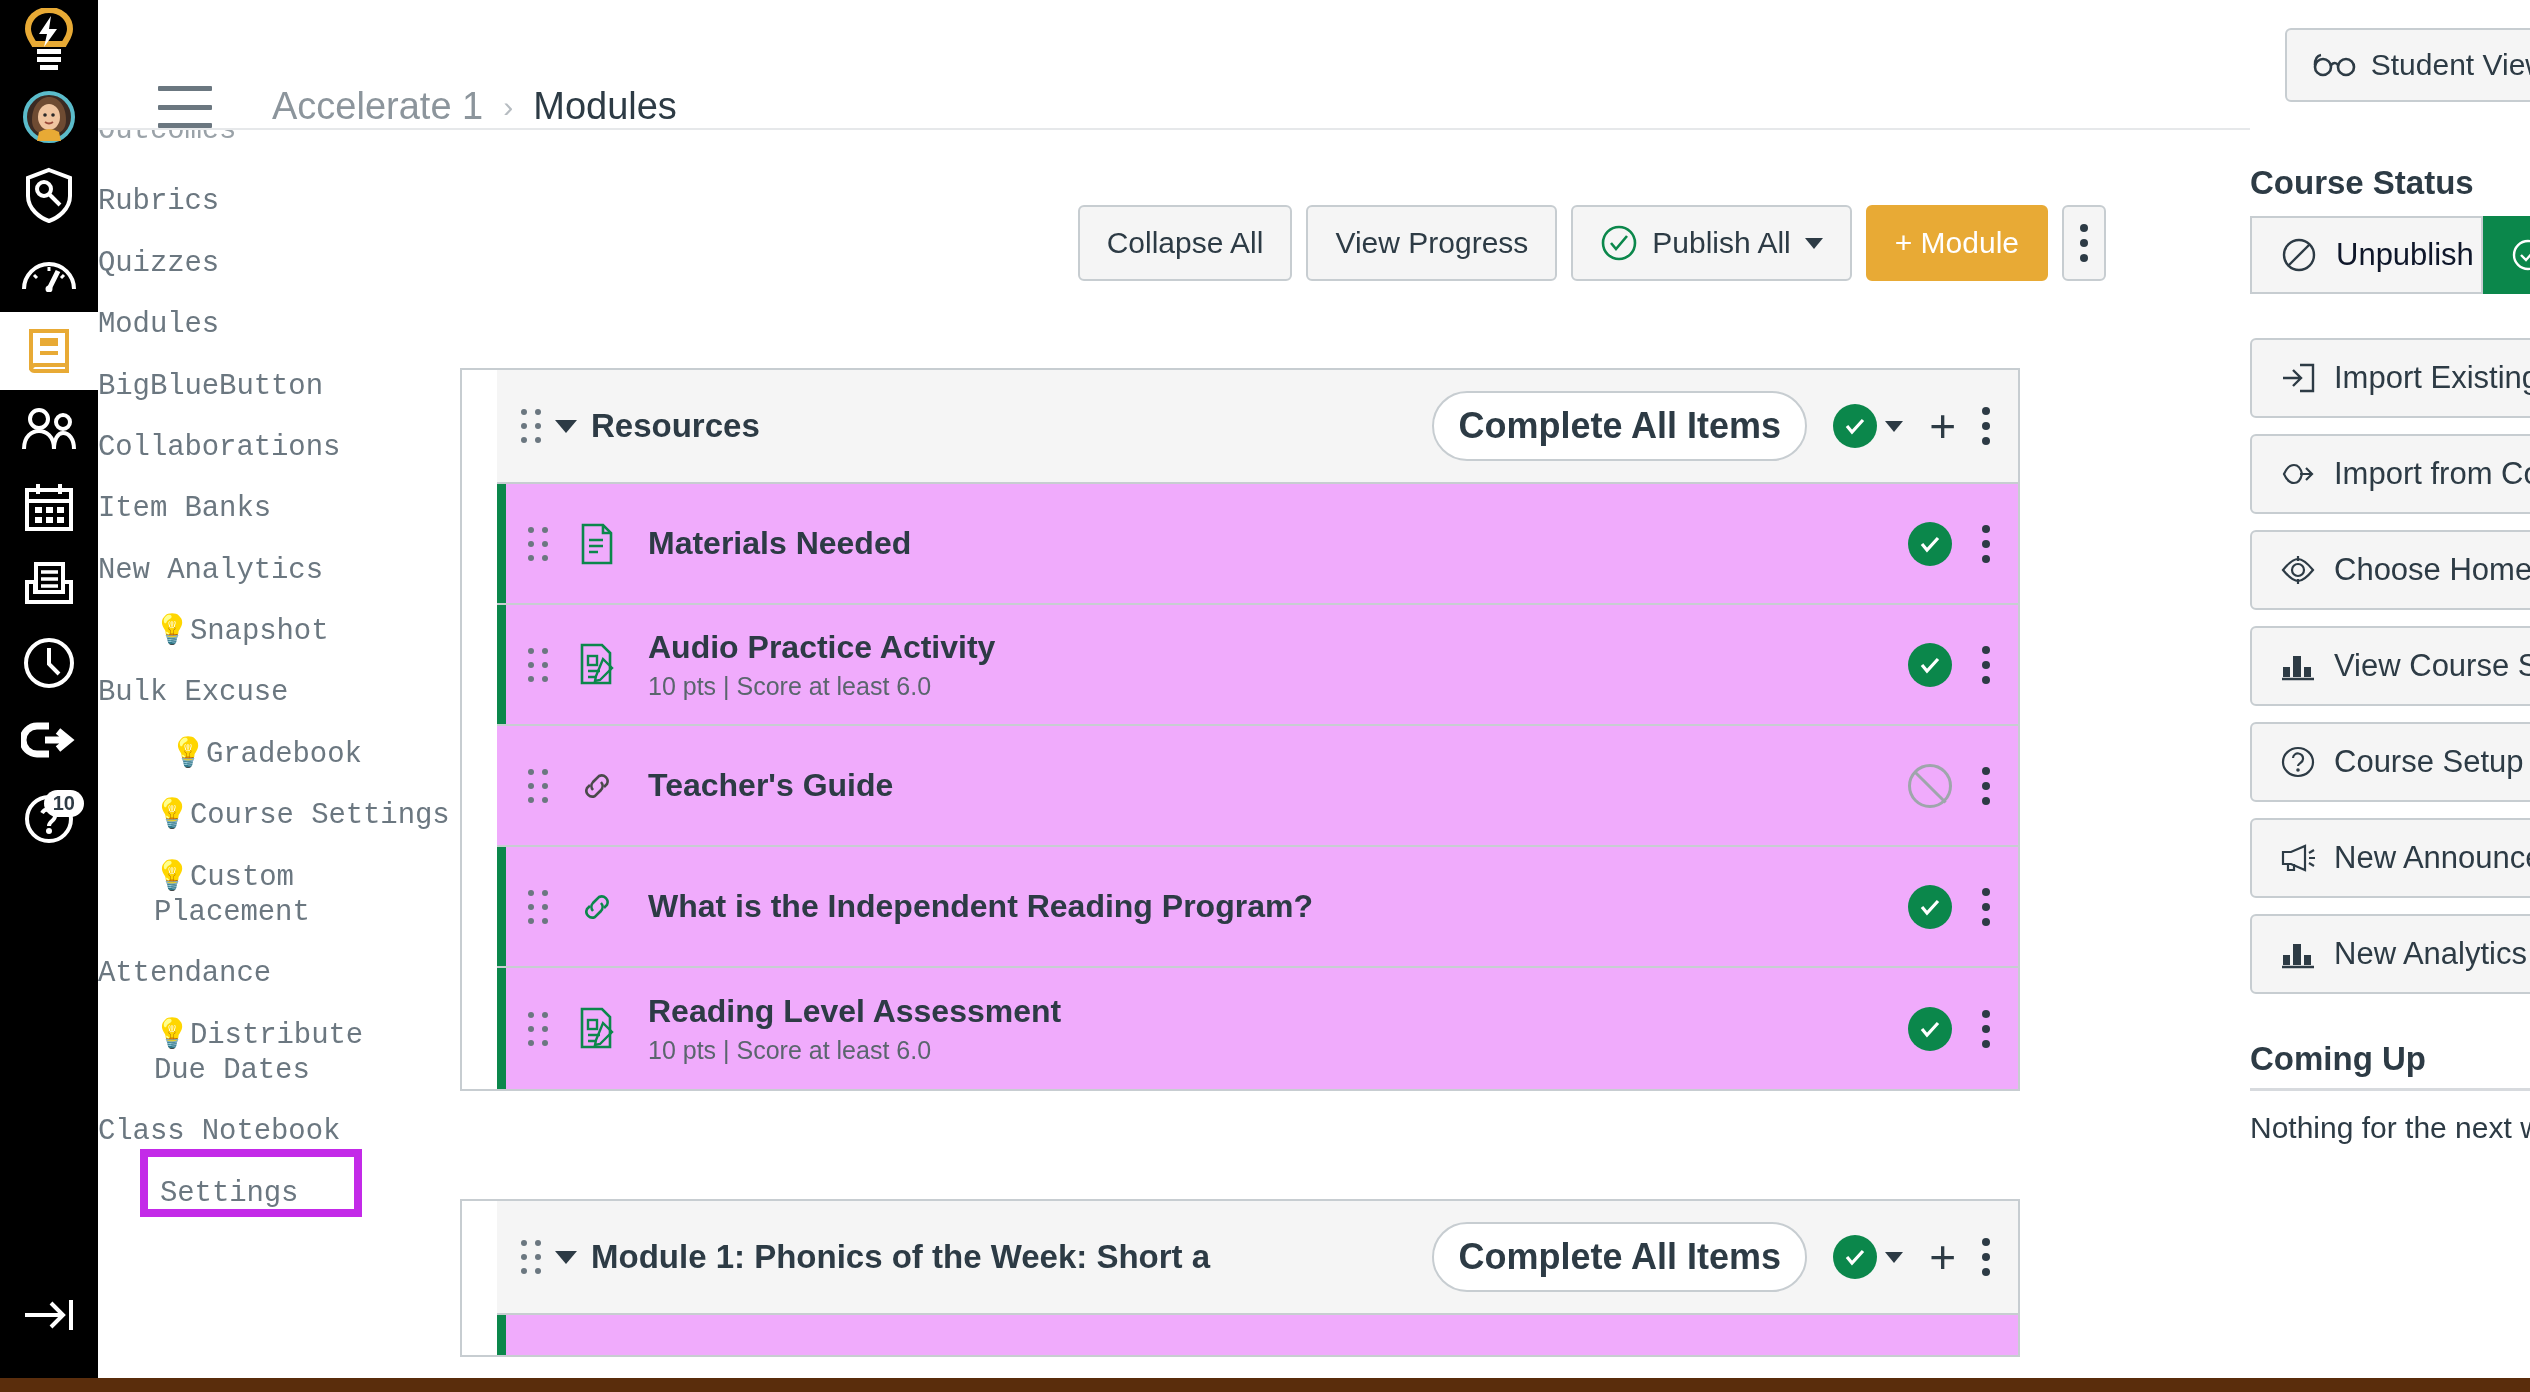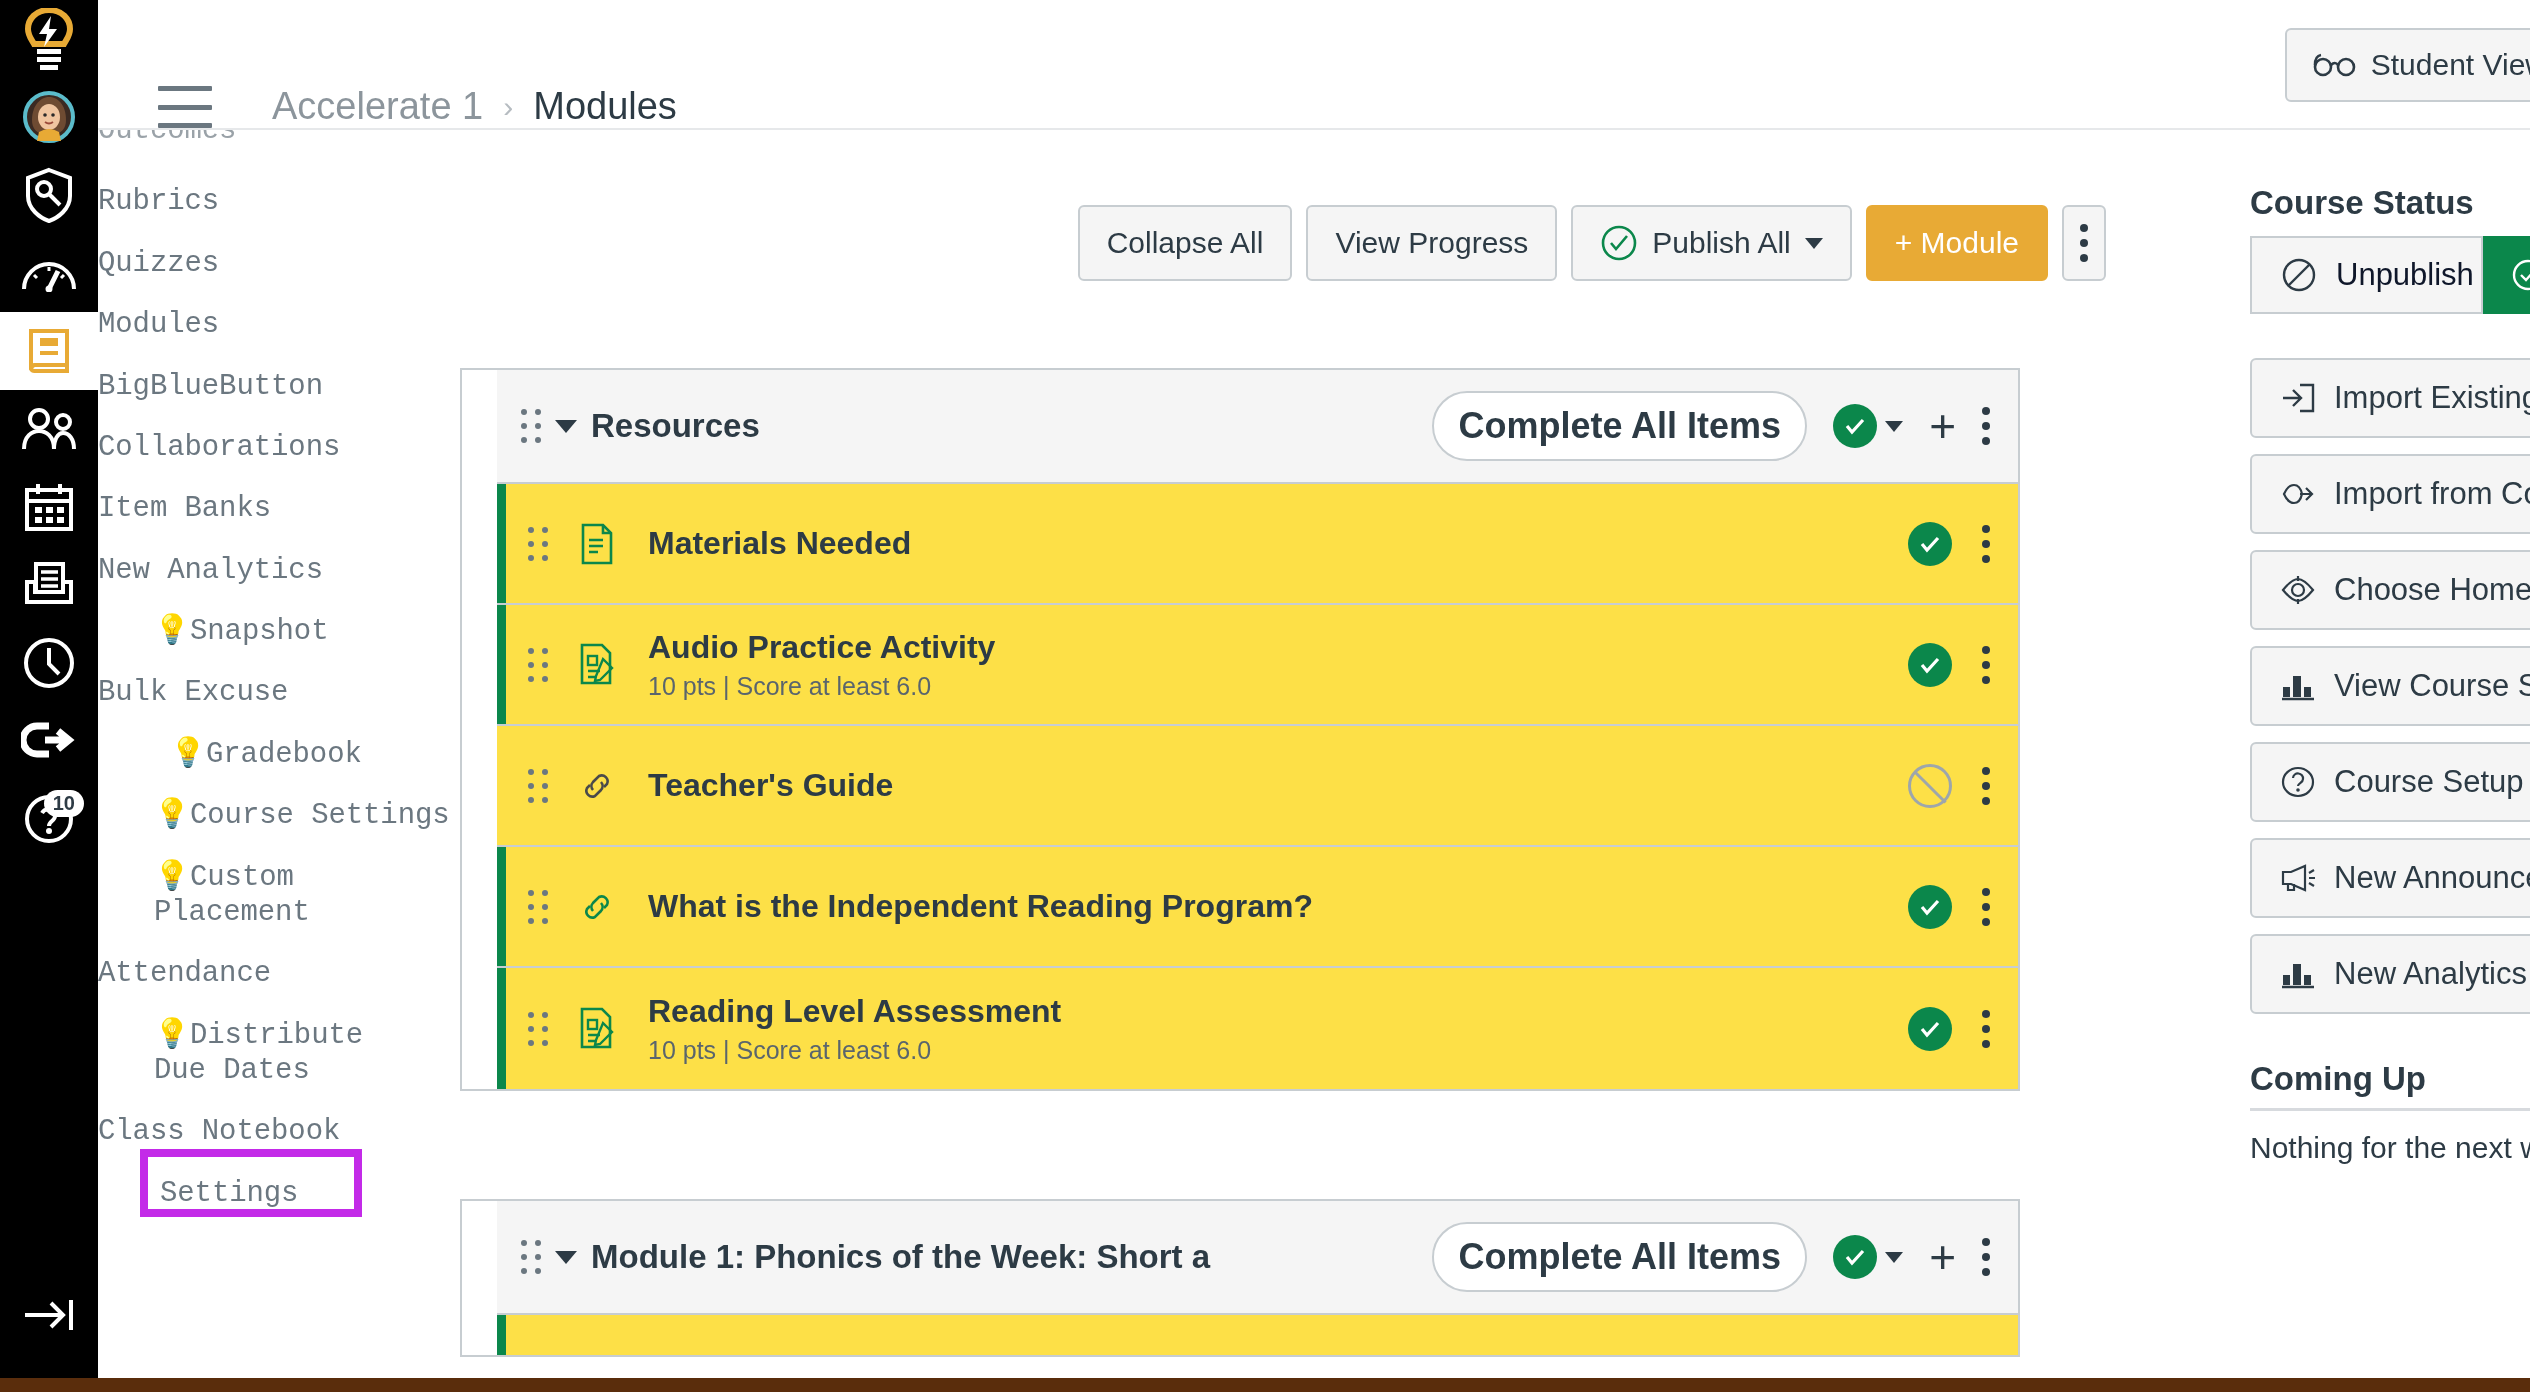--- a/index.html
+++ b/index.html
@@ -212,21 +212,21 @@
   }
   .kebab-icon i { width: 8px; height: 8px; background: #2D3B45; border-radius: 50%; display: block;}
 
   
   .mod-item {
     display: flex; align-items: center;
     min-height: 121px;
     border-bottom: 2px solid #c7cdd1;
     padding: 0 28px 0 0;
     position: relative;
-    background: #fde047;
+    background: #f0abfc;
   }
   .mod-item:last-child { border-bottom: none; }
   .pub-bar { width: 9px; align-self: stretch; flex: none; }
   .pub-bar.published { background: #0B874B; }
   .pub-bar.unpublished { background: transparent; }
   .item-drag { margin: 0 22px 0 22px; }
   .item-icon { width: 50px; flex: none; display: flex; align-items: center; justify-content: center; }
   .item-body { margin-left: 26px; display: flex; flex-direction: column; justify-content: center; gap: 6px; }
   .item-title { font-size: 32px; font-weight: bold; color: #2D3B45; white-space: nowrap; }
   .item-sub { font-size: 25px; color: #5a656d; white-space: nowrap; }
@@ -236,21 +236,21 @@
     border: 3px solid #9ea6ab; position: relative;
   }
   .no-circle:after {
     content: ""; position: absolute; left: 50%; top: -2px;
     width: 3px; height: 44px; background: #9ea6ab;
     transform: translateX(-50%) rotate(-45deg);
   }
 
   
   #right-sidebar {
-    position: absolute; left: 2250; top: 136px;
+    position: absolute; left: 2250; top: 116px;
     left: 2250px;
     width: 280px; height: 1246px;
     background: #fff;
     overflow: hidden;
     padding-top: 48px;
   }
   .rs-heading {
     font-size: 33px; font-weight: bold; color: #2D3B45;
     margin-bottom: 14px;
   }

